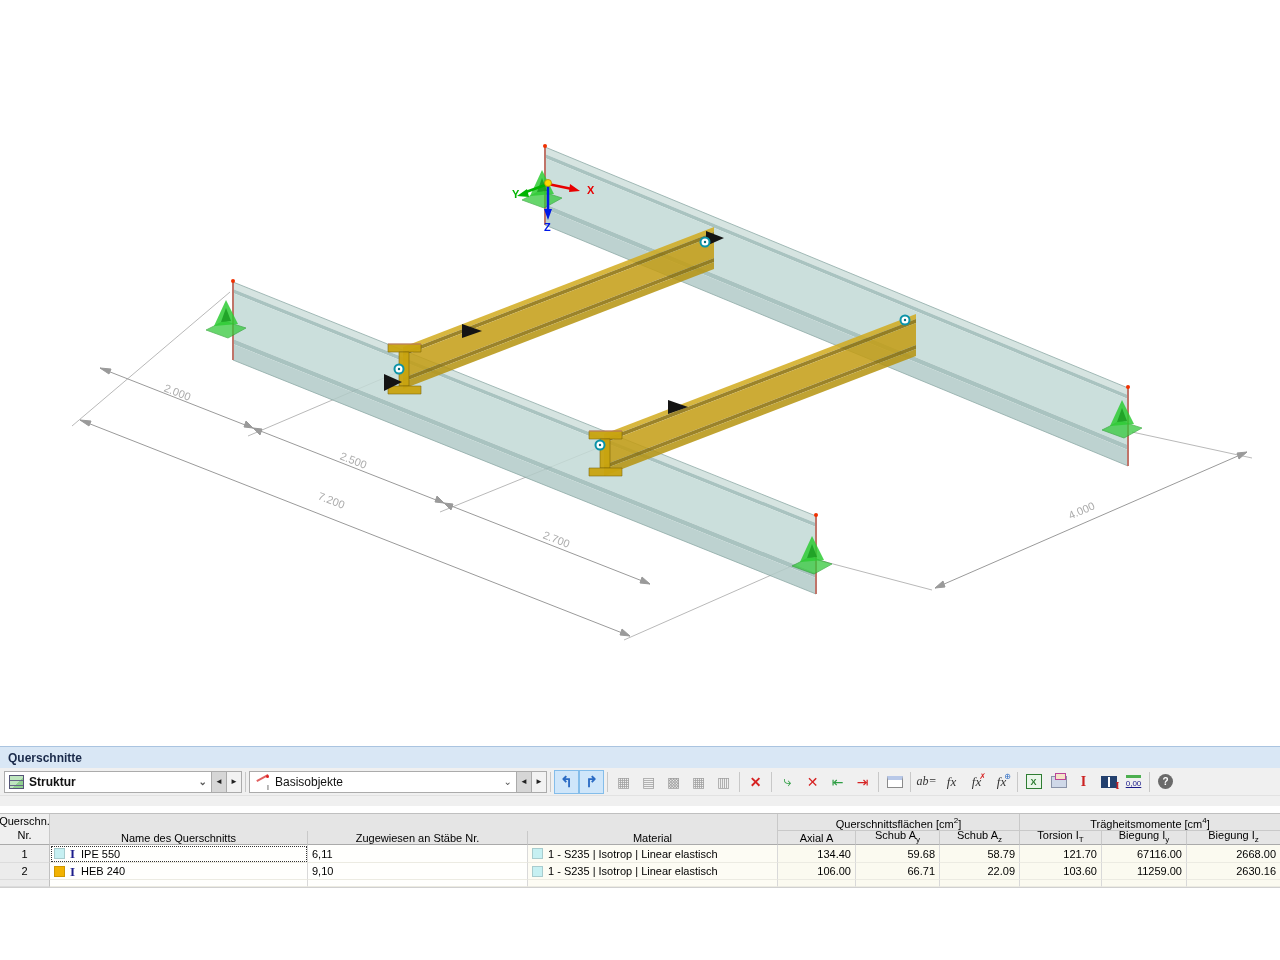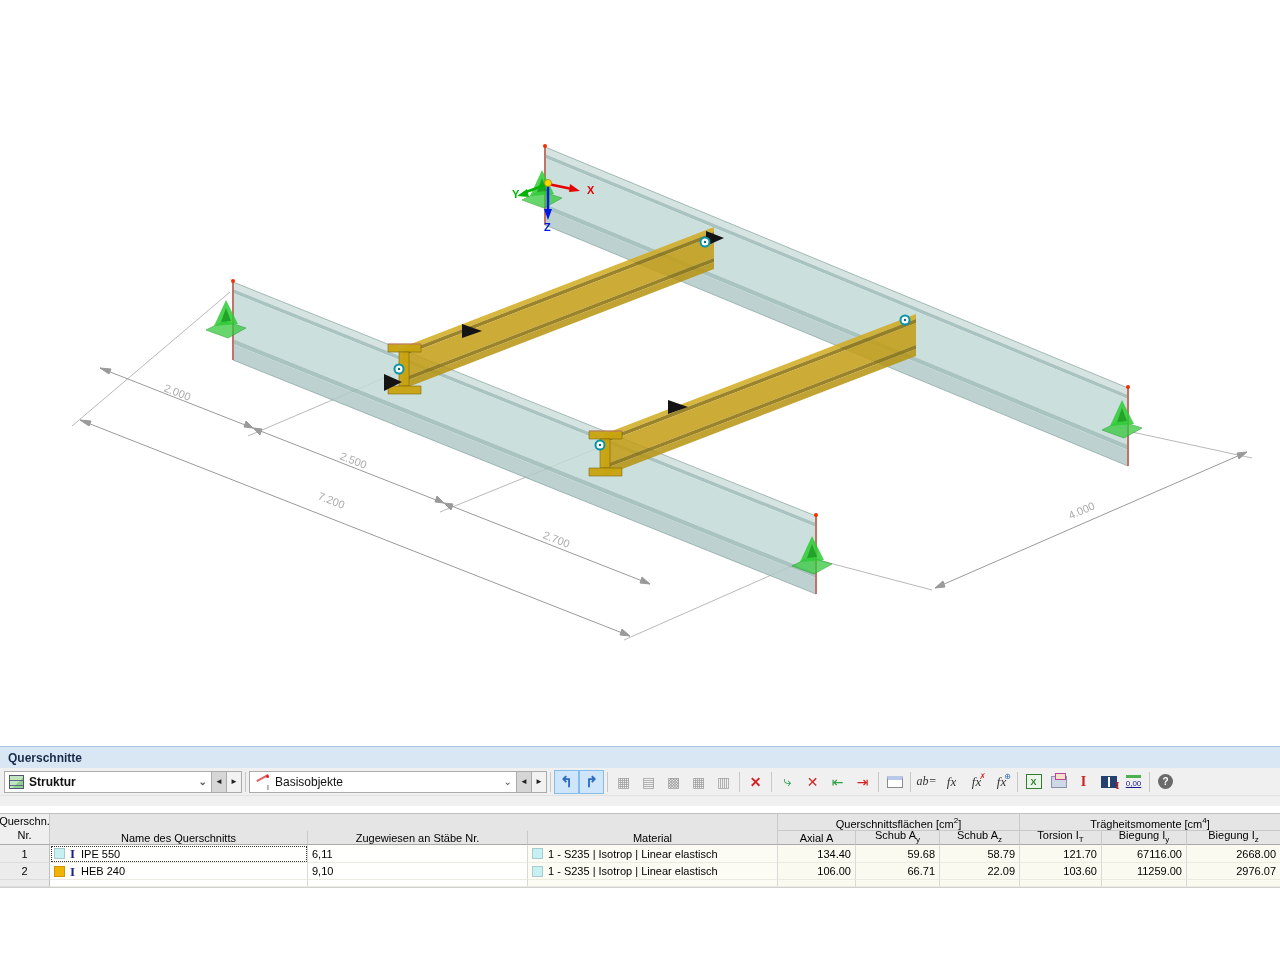--- a/index.html
+++ b/index.html
@@ -431,21 +431,21 @@
       <div class="cell txt">9,10</div>
       <div class="cell mat">
         <span class="swatch" style="background: rgb(198, 240, 242);"></span>
         <span>1 - S235 | Isotrop | Linear elastisch</span>
       </div>
       <div class="cell num">106.00</div>
       <div class="cell num">66.71</div>
       <div class="cell num">22.09</div>
       <div class="cell num">103.60</div>
       <div class="cell num">11259.00</div>
-      <div class="cell num" style="border-right:none;">2976.07</div>
+      <div class="cell num" style="border-right:none;">2630.16</div>
     </div>
 
     <div class="grow cols-main stubrow">
       <div class="cell nr"></div>
       <div class="cell txt"></div>
       <div class="cell txt"></div>
       <div class="cell mat"></div>
       <div class="cell num"></div>
       <div class="cell num"></div>
       <div class="cell num"></div>

